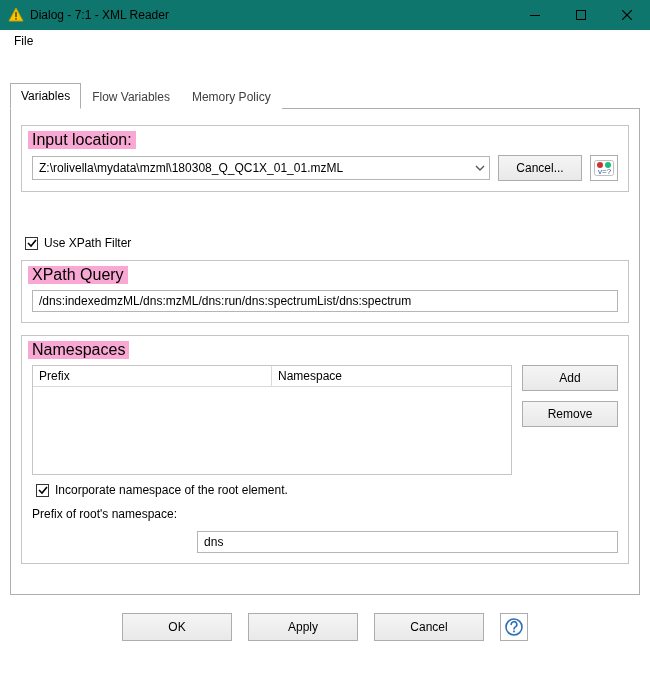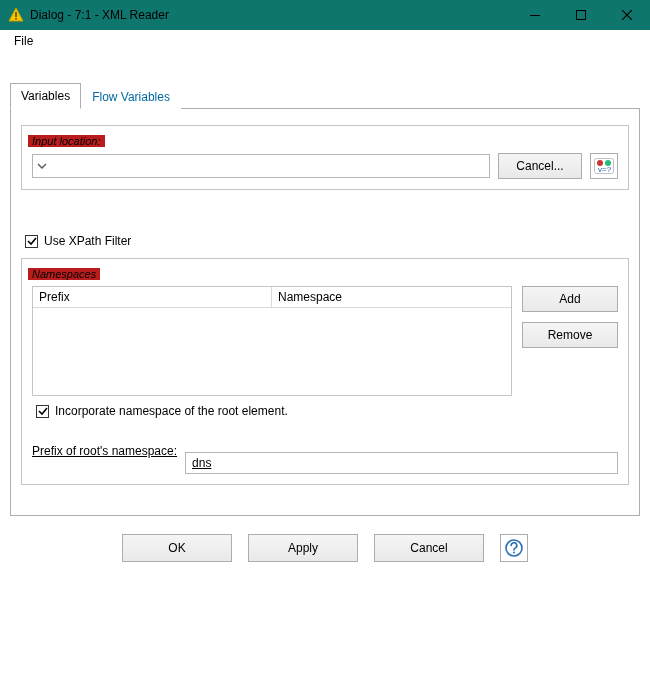--- a/index.html
+++ b/index.html
@@ -46,48 +46,47 @@
     margin-top: 20px;
   }
   .tab {
     padding: 5px 10px 5px 10px;
     font-size: 12px;
     border: 1px solid transparent;
     border-bottom: none;
     position: relative;
     top: 1px;
     background: #fff;
-    color: #0369a1;
+    color: #404040;
   }
   .tab.active {
     border-color: #aeaeae;
     border-bottom: 1px solid #fff;
     z-index: 2;
     color: #000;
   }
   .tab-panel {
     border: 1px solid #aeaeae;
     padding: 8px 10px 18px 10px;
     background: #fff;
   }
   .section {
     border: 1px solid #c5c5c5;
     padding: 8px 10px 10px 10px;
     margin-bottom: 12px;
     position: relative;
   }
   .section-title {
-    font-size: 11px;
+    font-size: 16px;
     margin: -16px 0 6px 0;
-    background: #b91c1c;
+    background: #f9a8d4;
     display: inline-block;
     padding: 0 4px;
     position: relative;
     left: -4px;
-    font-style: italic;
   }
   .row { display: flex; align-items: center; gap: 8px; }
   .combo {
     flex: 1;
     display: flex;
     align-items: center;
     border: 1px solid #b5b5b5;
     height: 24px;
     background: #fff;
   }
@@ -154,21 +153,21 @@
   .th {
     padding: 3px 6px;
     border-right: 1px solid #d9d9d9;
     border-bottom: 1px solid #d9d9d9;
     font-size: 12px;
     background: #fff;
   }
   .ns-row { display: flex; gap: 10px; }
   .ns-left { flex: 1; }
   .ns-right { width: 96px; display: flex; flex-direction: column; gap: 10px; }
-  .prefix-row { display: flex; align-items: center; gap: 8px; margin-top: 8px; text-decoration: underline; }
+  .prefix-row { display: flex; align-items: flex-start; gap: 20px; margin-top: 8px; }
   .prefix-row .text-input { flex: 1; margin-top: 24px; }
   .bottom-bar {
     display: flex;
     justify-content: center;
     align-items: center;
     gap: 16px;
     padding: 18px 0 14px 0;
   }
   .bottom-bar .btn { min-width: 110px; height: 28px; }
   .help-btn {
@@ -211,28 +210,30 @@
 
 <div class="menubar">
   <span class="menu-item">File</span>
 </div>
 
 <div class="content-wrap">
 
   <div class="tabs">
     <div class="tab active">Variables</div>
     <div class="tab">Flow Variables</div>
+    <div class="tab">Memory Policy</div>
   </div>
 
   <div class="tab-panel">
 
     <div class="section" style="margin-top:8px;">
       <div class="section-title">Input location:</div>
       <div class="row">
         <div class="combo">
+          <input type="text" readonly="" value="Z:\rolivella\mydata\mzml\180308_Q_QC1X_01_01.mzML" style="">
           <span class="chev">
             <svg width="10" height="6" viewBox="0 0 10 6">
                 <polyline points="1,1 5,5 9,1" fill="none" stroke="#555" stroke-width="1.4"></polyline>
               </svg>
           </span>
         </div>
         <button class="btn">Cancel...</button>
         <span class="icon-btn">
           <svg width="20" height="16" viewBox="0 0 20 16">
             <rect x="0.5" y="0.5" width="19" height="15" rx="2" fill="#fff" stroke="#bfbfbf"></rect>
@@ -248,20 +249,24 @@
 
     <div class="checkbox-row">
       <span class="fake-checkbox">
         <svg width="10" height="10" viewBox="0 0 10 10">
             <polyline points="1,5 4,8 9,2" fill="none" stroke="#000" stroke-width="1.6"></polyline>
           </svg>
       </span>
       <span>Use XPath Filter</span>
     </div>
 
+    <div class="section" style="margin-top:8px;">
+      <div class="section-title">XPath Query</div>
+      <input class="text-input" type="text" value="/dns:indexedmzML/dns:mzML/dns:run/dns:spectrumList/dns:spectrum" style="">
+    </div>
 
     <div class="section" style="margin-top:8px;">
       <div class="section-title">Namespaces</div>
       <div class="ns-row">
         <div class="ns-left">
           <div class="table-wrap">
             <div class="table-head">
               <div class="th" style="flex:0 0 50%;">Prefix</div>
               <div class="th" style="flex:1; border-right:none;">Namespace</div>
             </div>

